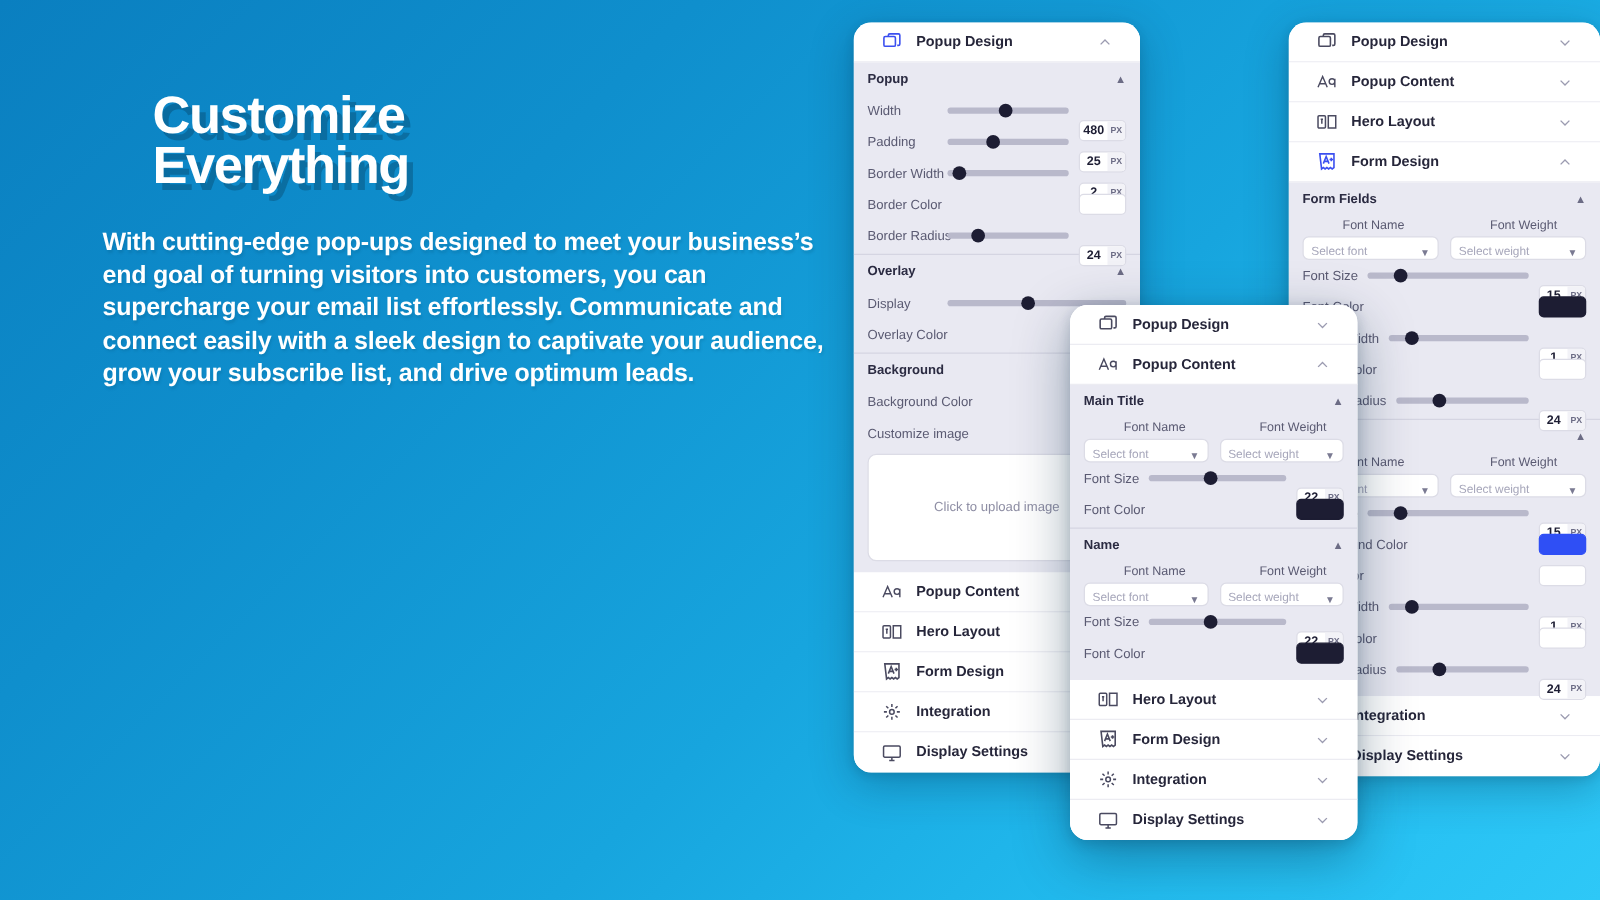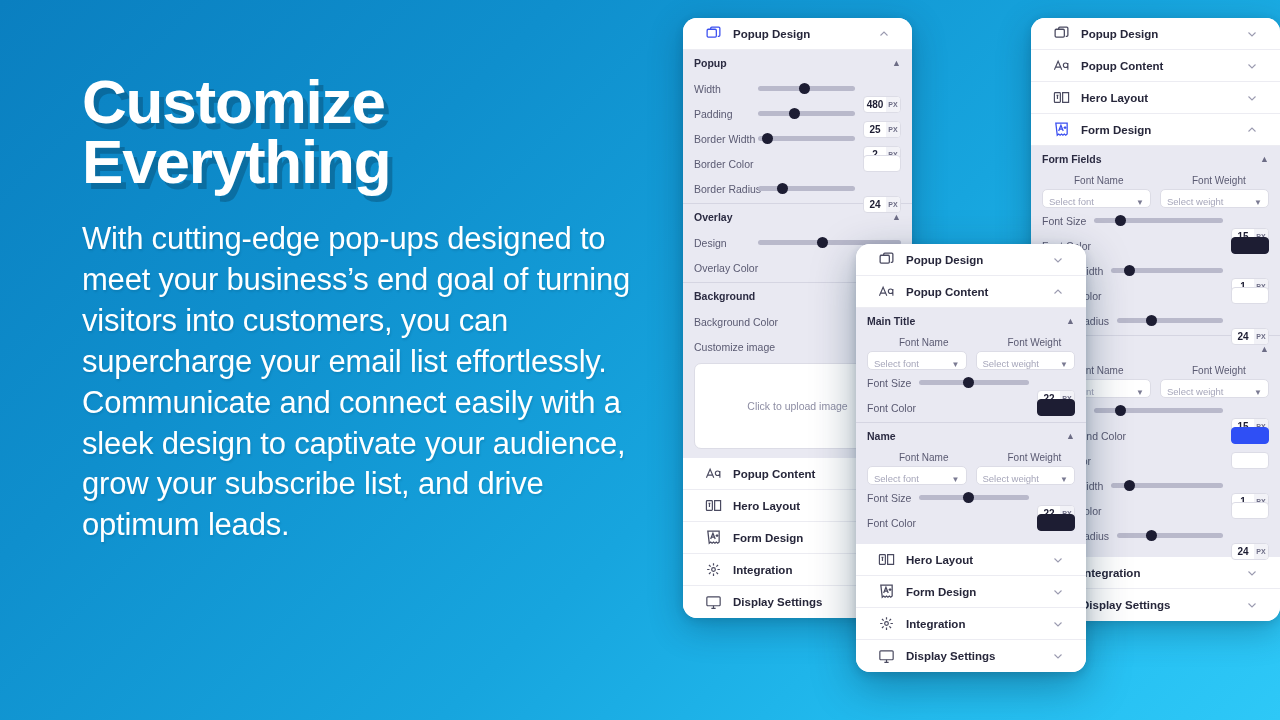--- a/index.html
+++ b/index.html
@@ -17,33 +17,34 @@
     overflow: hidden;
   }
 
   
   #copy {
     position: absolute;
     left: 82px; top: 72px;
     width: 580px;
   }
   .headline {
-    font-size: 62px;
+    font-size: 42px;
     font-weight: bold;
     line-height: 0.96;
     color: #ffffff;
     letter-spacing: -1.2px;
     text-shadow: 5px 6px 0 rgba(8, 72, 108, 0.42);
+    margin-left: 40px;
   }
   .headline .l2 { display: block; }
 
   .body-copy {
     margin-top: 28px;
-    font-size: 31px;
-    font-weight: normal;
+    font-size: 20px;
+    font-weight: bold;
     line-height: 1.32;
     color: #ffffff;
     letter-spacing: -0.2px;
     text-shadow: 1px 2px 2px rgba(8, 72, 108, 0.18);
   }
 
   
   .panel {
     position: absolute;
     background: #ffffff;
@@ -528,21 +529,21 @@
       </div>
 
       <div class="divider"></div>
 
       <div class="sec-head">
         <span>Overlay</span>
         <span class="caret">▲</span>
       </div>
 
       <div class="frow">
-        <span class="flabel" style="width:56px">Design</span>
+        <span class="flabel" style="width:56px">Display</span>
         <span class="slider">
             <span class="knob" style="left:45%"></span>
           </span>
       </div>
 
       <div class="frow">
         <span class="flabel" style="width:56px">Overlay Color</span>
       </div>
 
       <div class="divider"></div>

